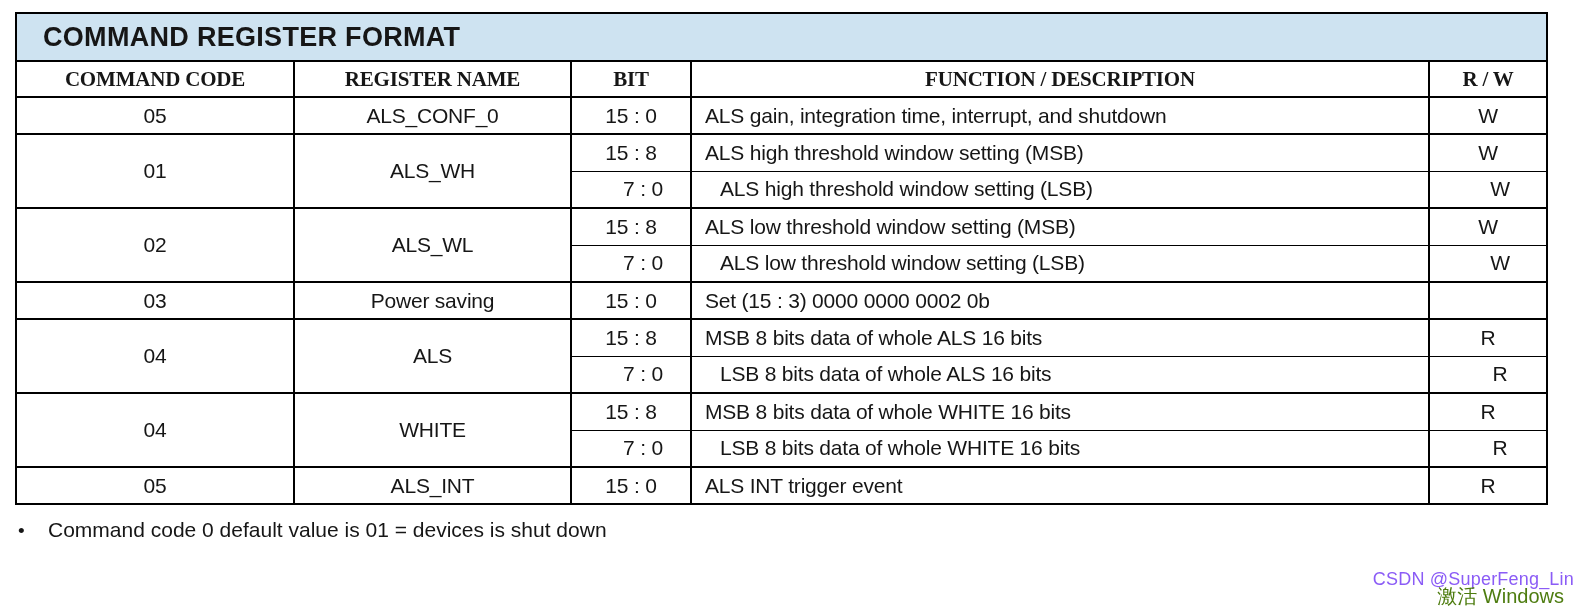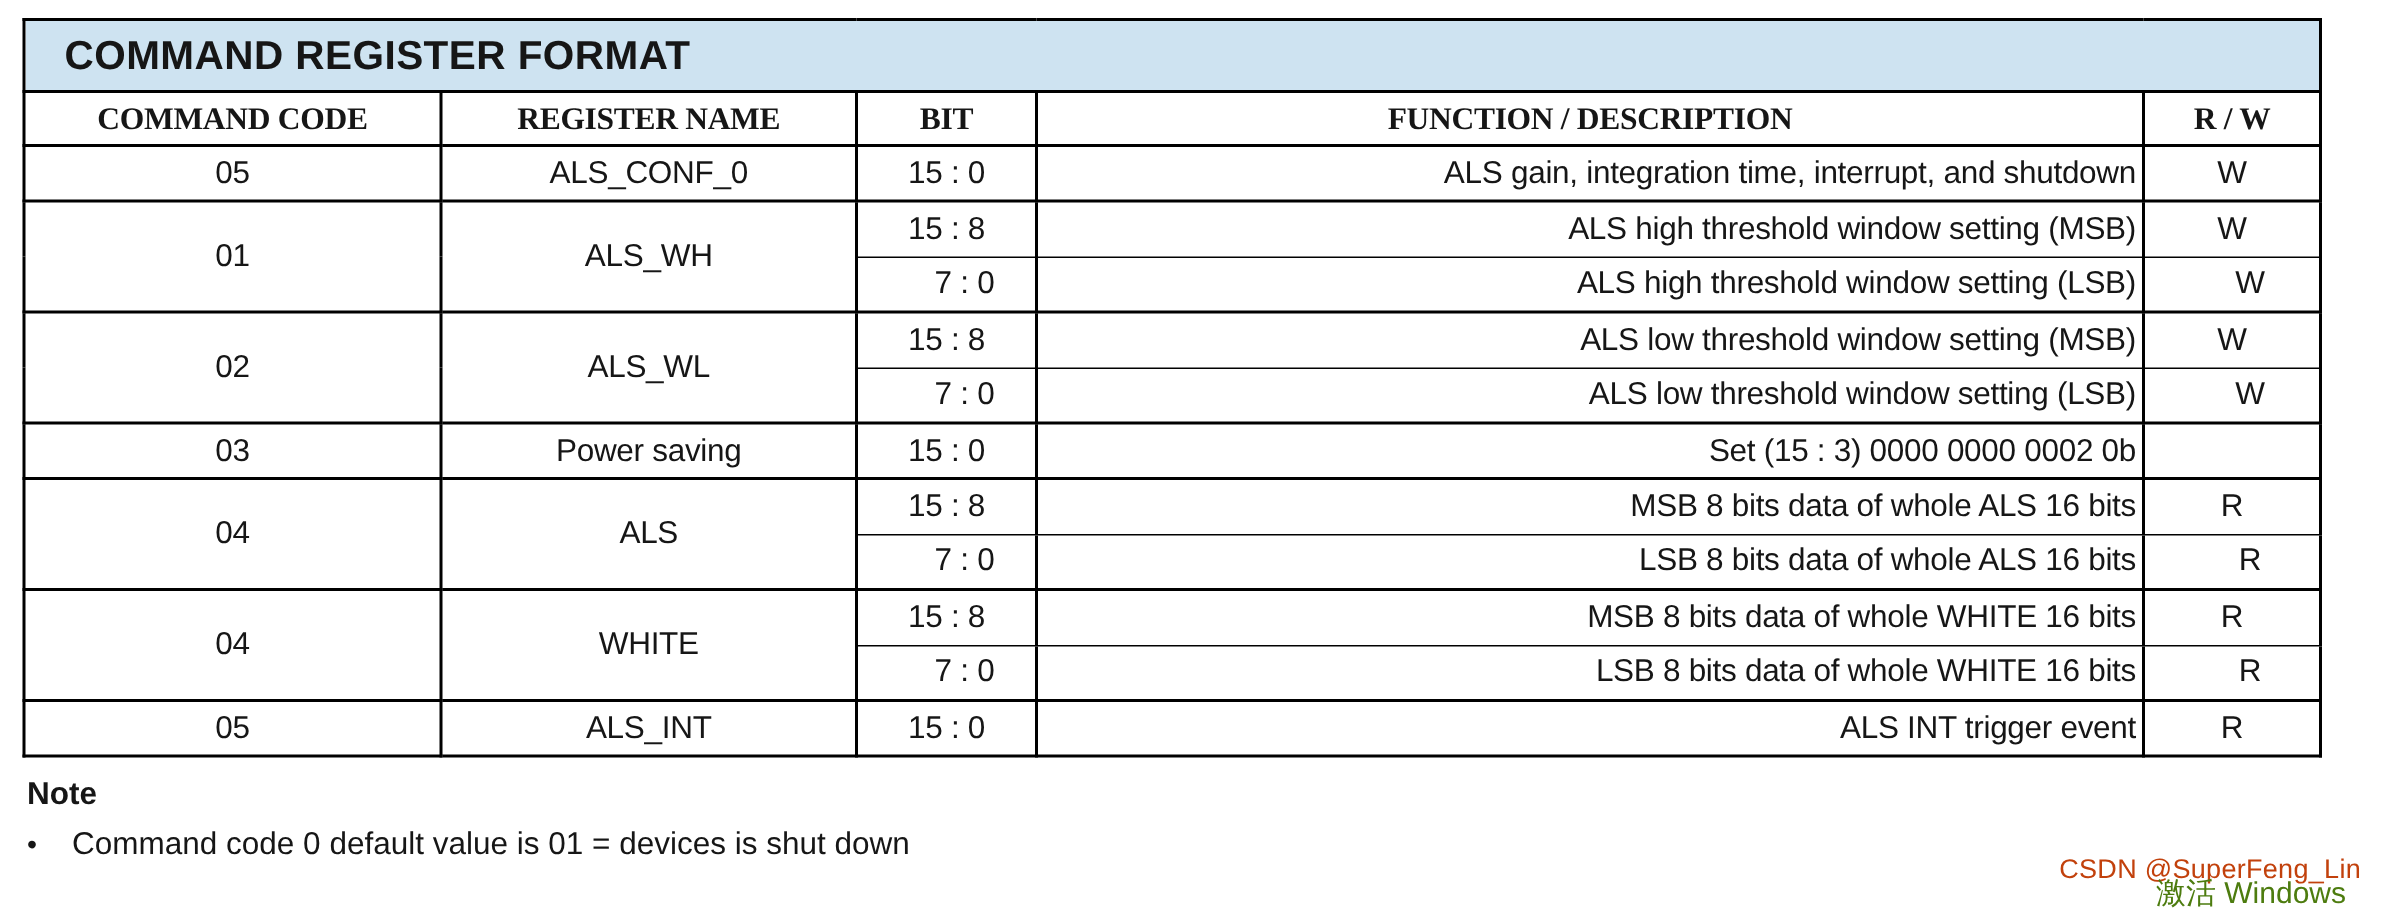--- a/index.html
+++ b/index.html
@@ -36,36 +36,36 @@
     text-align:left;
     font-size:27px;
     font-weight:bold;
     letter-spacing:0.3px;
     padding-left:26px;
     height:46px;
   }
   tr.head-row th{height:34px;font-weight:bold;font-family:Liberation Serif, serif;}
   tr.body-row{height:37px;}
   tr.body-row td{height:35px;}
-  td.c-fn{text-align:right;padding-left:13px;margin-top:41px;}
+  td.c-fn{text-align:left;padding-left:13px;margin-top:41px;}
   
   td.pt{border-bottom-width:1px;}
   td.pb{border-top-width:1px;padding-left:28px;}
   .note-block{
     position:absolute;left:18px;top:518px;
   }
   .note-head{font-size:21px;font-weight:bold;margin-bottom:9px;}
   .note-item{font-size:21px;display:flex;align-items:baseline;}
   .note-item .bullet{width:30px;font-size:19px;}
   .watermark{
     position:absolute;right:14px;top:570px;
     text-align:right;line-height:1.0;
     pointer-events:none;
   }
-  .wm-line1{font-size:18px;color:#c2410c;letter-spacing:0.2px;}
+  .wm-line1{font-size:18px;color:#8b5cf6;letter-spacing:0.2px;}
   .wm-line2{font-size:20px;color:#4d7c0f;margin-top:-2px;margin-right:10px;}
 </style>
 </head>
 <body>
 
 <table class="reg-table">
   <colgroup>
     <col class="c1">
       <col class="c2">
       <col class="c3">
@@ -156,21 +156,20 @@
     <td class="c-code">05</td>
     <td class="c-reg">ALS_INT</td>
     <td class="c-bit">15 : 0</td>
     <td class="c-fn">ALS INT trigger event</td>
     <td class="c-rw">R</td>
   </tr>
 </tbody>
   </table>
 
 <div class="note-block">
-  <div class="note-head">Note</div>
   <div class="note-item">
     <span class="bullet">•</span>
     <span>Command code 0 default value is 01 = devices is shut down</span>
   </div>
 </div>
 
 <div class="watermark">
   <div class="wm-line1">CSDN @SuperFeng_Lin</div>
   <div class="wm-line2">激活 Windows</div>
 </div>

